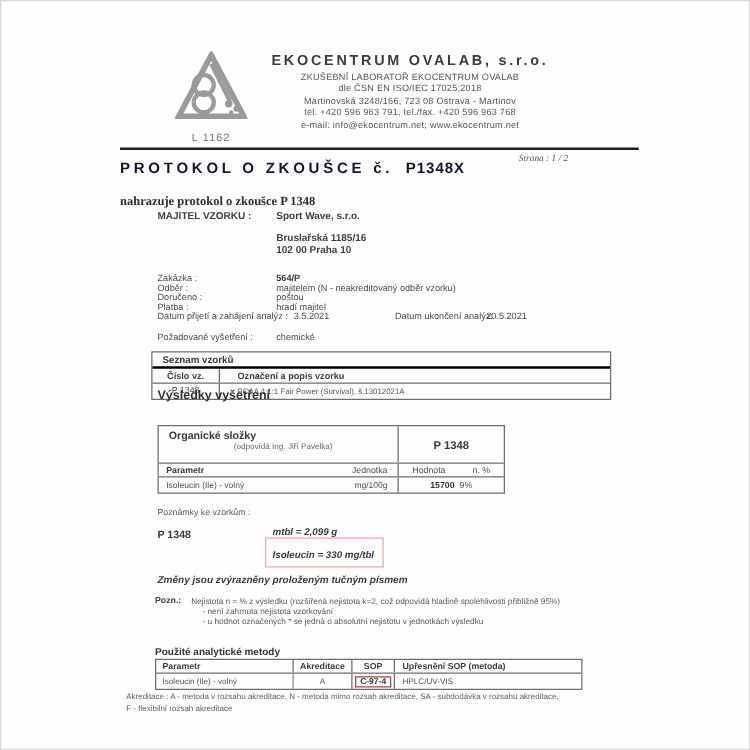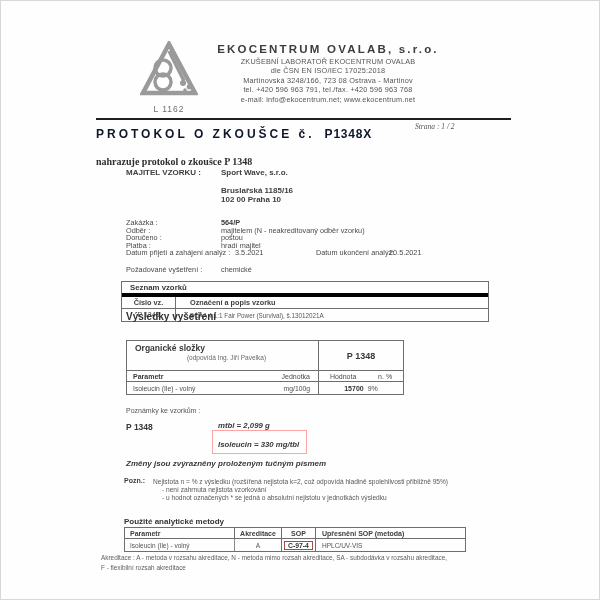--- a/index.html
+++ b/index.html
@@ -31,21 +31,21 @@
   .owner-name  { left:220px; top:167px; font-size:8px; }
   .owner-a1 { left:220px; top:185px; font-size:8px; }
   .owner-a2 { left:220px; top:194px; font-size:8px; }
   
   .ol { left:125px; font-size:7.3px; font-weight:normal; color:#4a4a4a; }
   .ov { left:220px; }
   .bold { font-weight:bold; color:#3a3a3a; }
   
   .tbl { border:1px solid #6e6e6e; }
   .samples { left:120px; top:280px; width:368px; }
-  .s-title { font-size:7.8px; font-weight:bold; color:#383838; padding:1px 0 1px 8px; border-bottom:4px solid #000000; }
+  .s-title { font-size:7.8px; font-weight:bold; color:#383838; padding:1px 0 1px 8px; border-bottom:2px solid #000000; }
   .s-head { display:flex; border-bottom:1px solid #6e6e6e; }
   .s-c1 { width:54px; text-align:center; border-right:1px solid #6e6e6e; }
   .s-c2 { flex:1; padding-left:14px; }
   .s-head div { font-size:7.3px; font-weight:bold; color:#3e3e3e; padding-top:1px; padding-bottom:1px; }
   .s-row { display:flex; }
   .s-row .s-c1 { font-size:7px; color:#4a4a4a; padding:1.5px 0; }
   .s-row .s-c2 { font-size:6.3px; color:#585858; padding:2.5px 0 2px 14px; }
   
   .res-head { left:125px; top:310px; font-size:10px; font-weight:bold; color:#303030; }
   .results { left:125px; top:339px; width:278px; }

